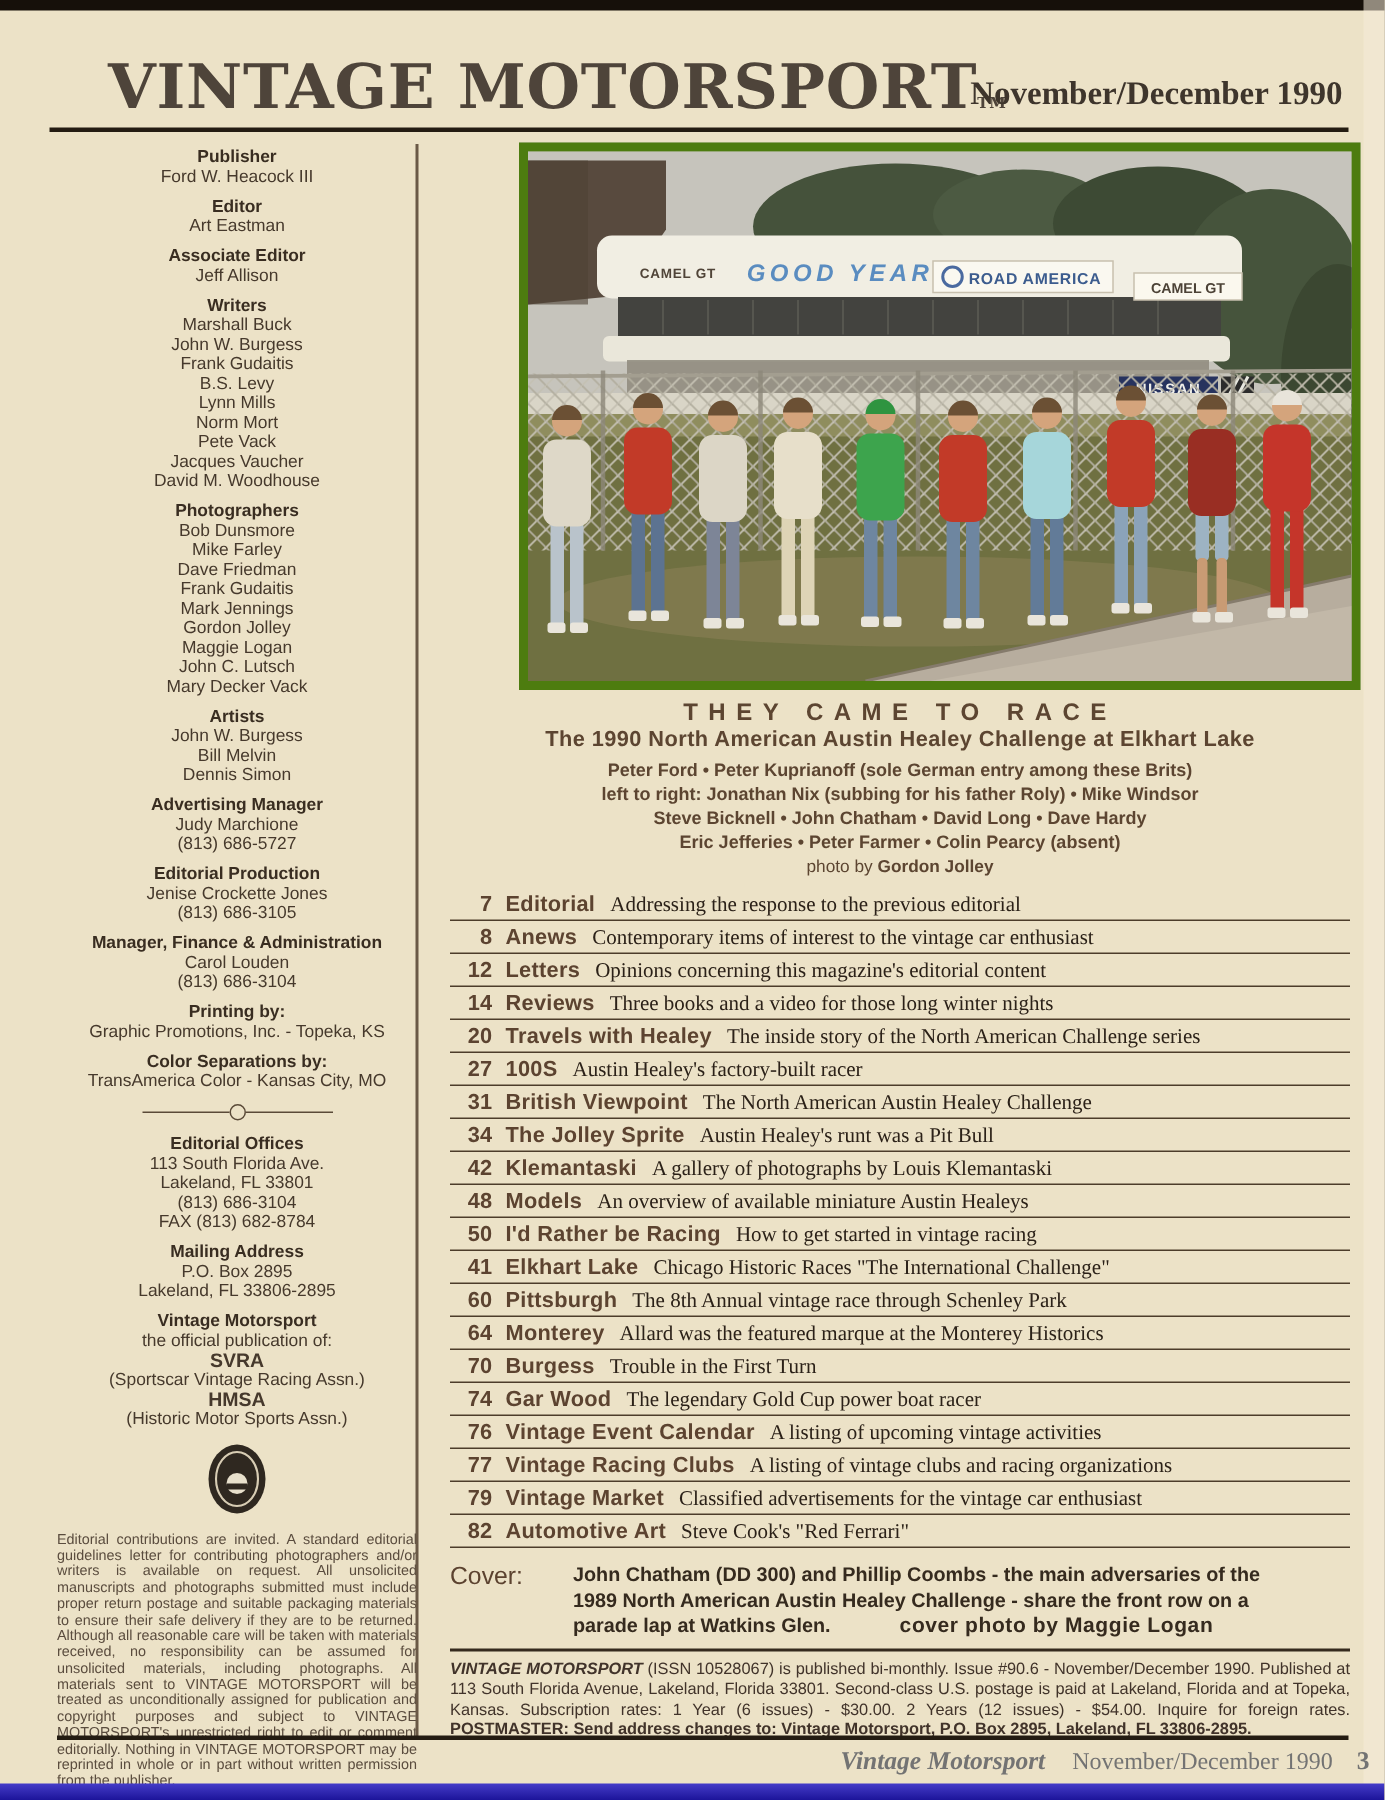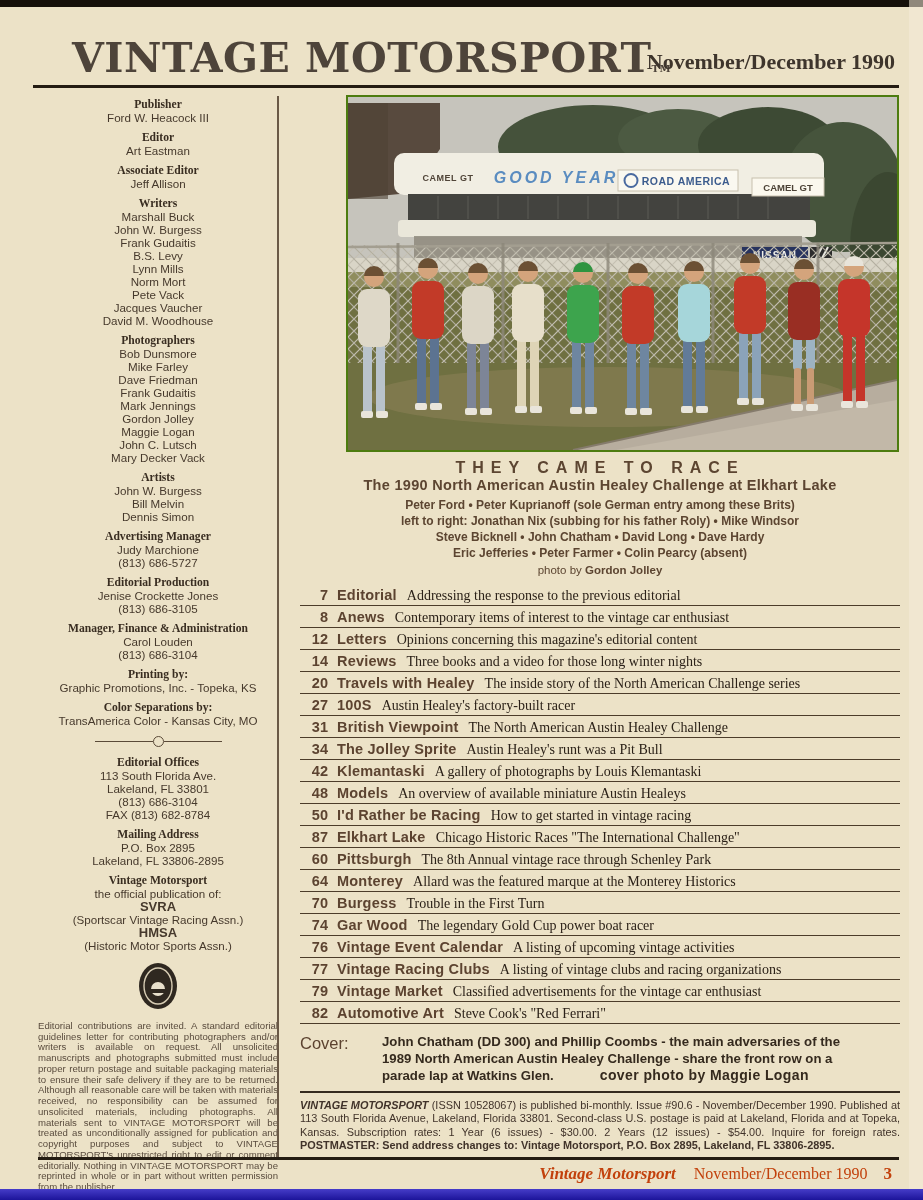--- a/index.html
+++ b/index.html
@@ -13,34 +13,34 @@
   .header-title{position:absolute;left:72px;top:34px;font-family:"DejaVu Serif",serif;
     font-weight:bold;font-size:41px;color:#4e443a;letter-spacing:.5px;white-space:nowrap;}
   .header-tm{font-size:10px;font-weight:bold;vertical-align:baseline;}
   .header-issue{position:absolute;right:28px;top:49px;font-family:"Liberation Serif",serif;
     font-weight:bold;font-size:22px;color:#3e352c;white-space:nowrap;}
   .header-rule{position:absolute;left:33px;right:24px;top:85px;height:3px;background:#241c12;}
 
   
   .masthead{position:absolute;left:38px;top:98px;width:240px;text-align:center;color:#46392c;}
   .mh-section{margin-bottom:7px;}
-  .mh-heading{font-weight:bold;font-size:11.6px;color:#392d21;line-height:13px;font-family:Liberation Serif, serif;}
+  .mh-heading{font-weight:bold;font-size:11.6px;color:#392d21;line-height:13px;}
   .mh-line{font-size:11.6px;line-height:13px;}
   .mh-bold{font-weight:bold;font-size:13px;line-height:13px;}
   .mh-divider{display:flex;align-items:center;justify-content:center;margin:9px 0;}
   .mh-divider .line{width:58px;height:1.5px;background:#5a4a38;}
   .mh-divider .circ{width:9px;height:9px;border:1.5px solid #5a4a38;border-radius:50%;}
   .mh-logo{margin:3px auto 5px;width:40px;height:48px;}
   .fine-print{font-size:9.6px;line-height:1.12;text-align:justify;color:#5a4c3e;margin-top:2px;}
 
   .col-divider{position:absolute;left:277px;top:96px;height:1062px;width:1.5px;background:#6a5946;}
 
   
   .main{position:absolute;left:300px;top:95px;width:600px;}
-  .photo-frame{margin-left:46px;width:549px;border:2px solid #4d7c0f;line-height:0;background:#c6c4bc;}
+  .photo-frame{margin-left:46px;width:549px;border:6px solid #4d7c0f;line-height:0;background:#c6c4bc;}
   .photo-frame svg{display:block;}
 
   .caption{text-align:center;color:#5c4531;margin-top:7px;}
   .cap-title{font-weight:bold;font-size:16px;letter-spacing:7px;}
   .cap-subtitle{font-weight:bold;font-size:14.5px;margin-top:0;letter-spacing:.3px;}
   .cap-lines{margin-top:4px;}
   .cap-line{font-size:12px;font-weight:bold;line-height:16px;}
   .cap-credit{font-size:11.5px;margin-top:3px;}
   .cap-credit .bold{font-weight:bold;}
 
@@ -56,22 +56,22 @@
   .cover{display:flex;margin-top:9px;border-bottom:2.5px solid #352a1e;padding-bottom:7px;}
   .cover-label{flex:none;width:82px;font-size:16.5px;color:#5c4330;padding-top:1px;}
   .cover-lines{font-size:13.2px;font-weight:bold;color:#352a1e;line-height:17px;}
   .cover-credit{margin-left:46px;font-size:14px;letter-spacing:.4px;}
 
   .pubinfo{margin-top:6px;font-size:10.9px;line-height:13.4px;color:#41332a;text-align:justify;}
   .pubinfo .lead{font-weight:bold;font-style:italic;}
   .pubinfo .post{font-weight:bold;}
 
   .bottom-rule{position:absolute;left:38px;right:24px;top:1157px;height:3px;background:#241c12;}
-  .page-footer{position:absolute;right:31px;top:1164px;font-family:"Liberation Serif",serif;
-    font-size:16px;color:#c2410c;white-space:nowrap;}
+  .page-footer{position:absolute;right:10px;top:1164px;font-family:"Liberation Serif",serif;
+    font-size:16px;color:#737373;white-space:nowrap;}
   .pf-mag{font-weight:bold;font-style:italic;font-size:17px;}
   .pf-issue{margin-left:14px;}
   .pf-num{font-weight:bold;margin-left:12px;font-size:17px;}
   .blue-bar{position:absolute;left:0;right:0;bottom:0;height:11px;
     background:linear-gradient(#453cc8,#1c149a);}
 </style>
 </head>
 <body>
 
 <div class="page">
@@ -429,21 +429,21 @@
           <span class="toc-num">48</span>
           <span class="toc-title">Models</span>
           <span class="toc-desc">An overview of available miniature Austin Healeys</span>
         </div>
         <div class="toc-row">
           <span class="toc-num">50</span>
           <span class="toc-title">I'd Rather be Racing</span>
           <span class="toc-desc">How to get started in vintage racing</span>
         </div>
         <div class="toc-row">
-          <span class="toc-num">87</span>
+          <span class="toc-num">41</span>
           <span class="toc-title">Elkhart Lake</span>
           <span class="toc-desc">Chicago Historic Races "The International Challenge"</span>
         </div>
         <div class="toc-row">
           <span class="toc-num">60</span>
           <span class="toc-title">Pittsburgh</span>
           <span class="toc-desc">The 8th Annual vintage race through Schenley Park</span>
         </div>
         <div class="toc-row">
           <span class="toc-num">64</span>

